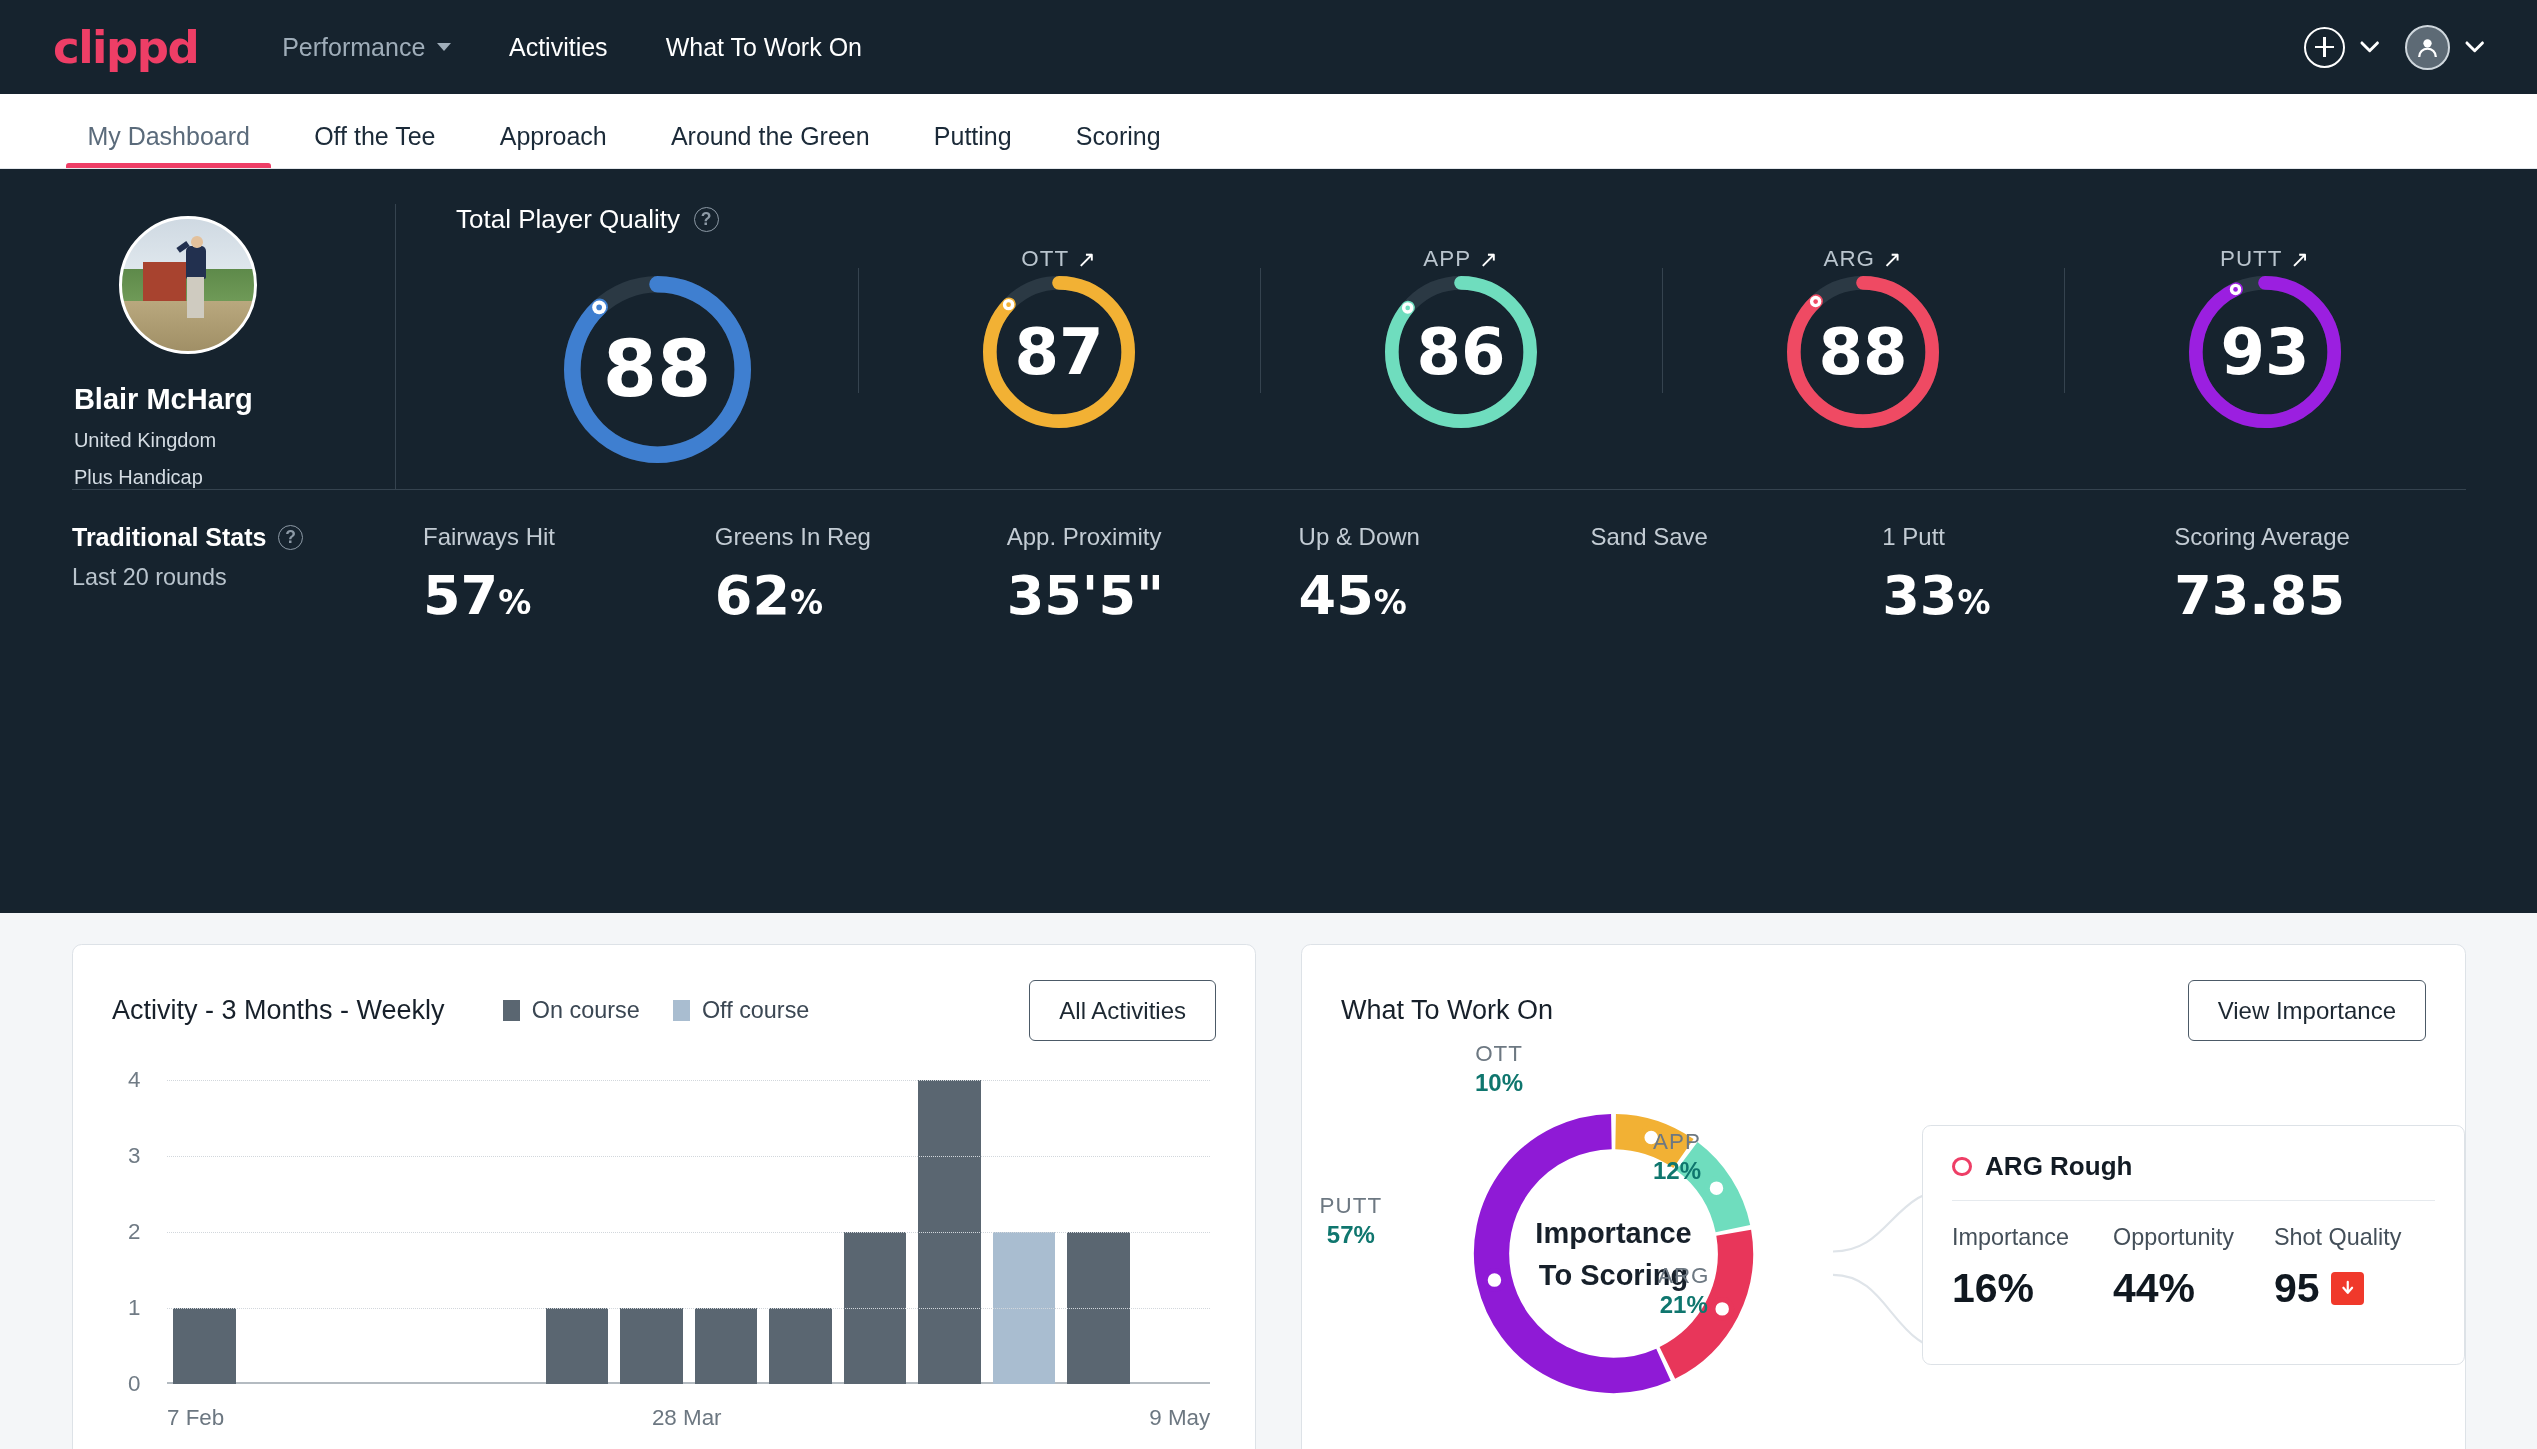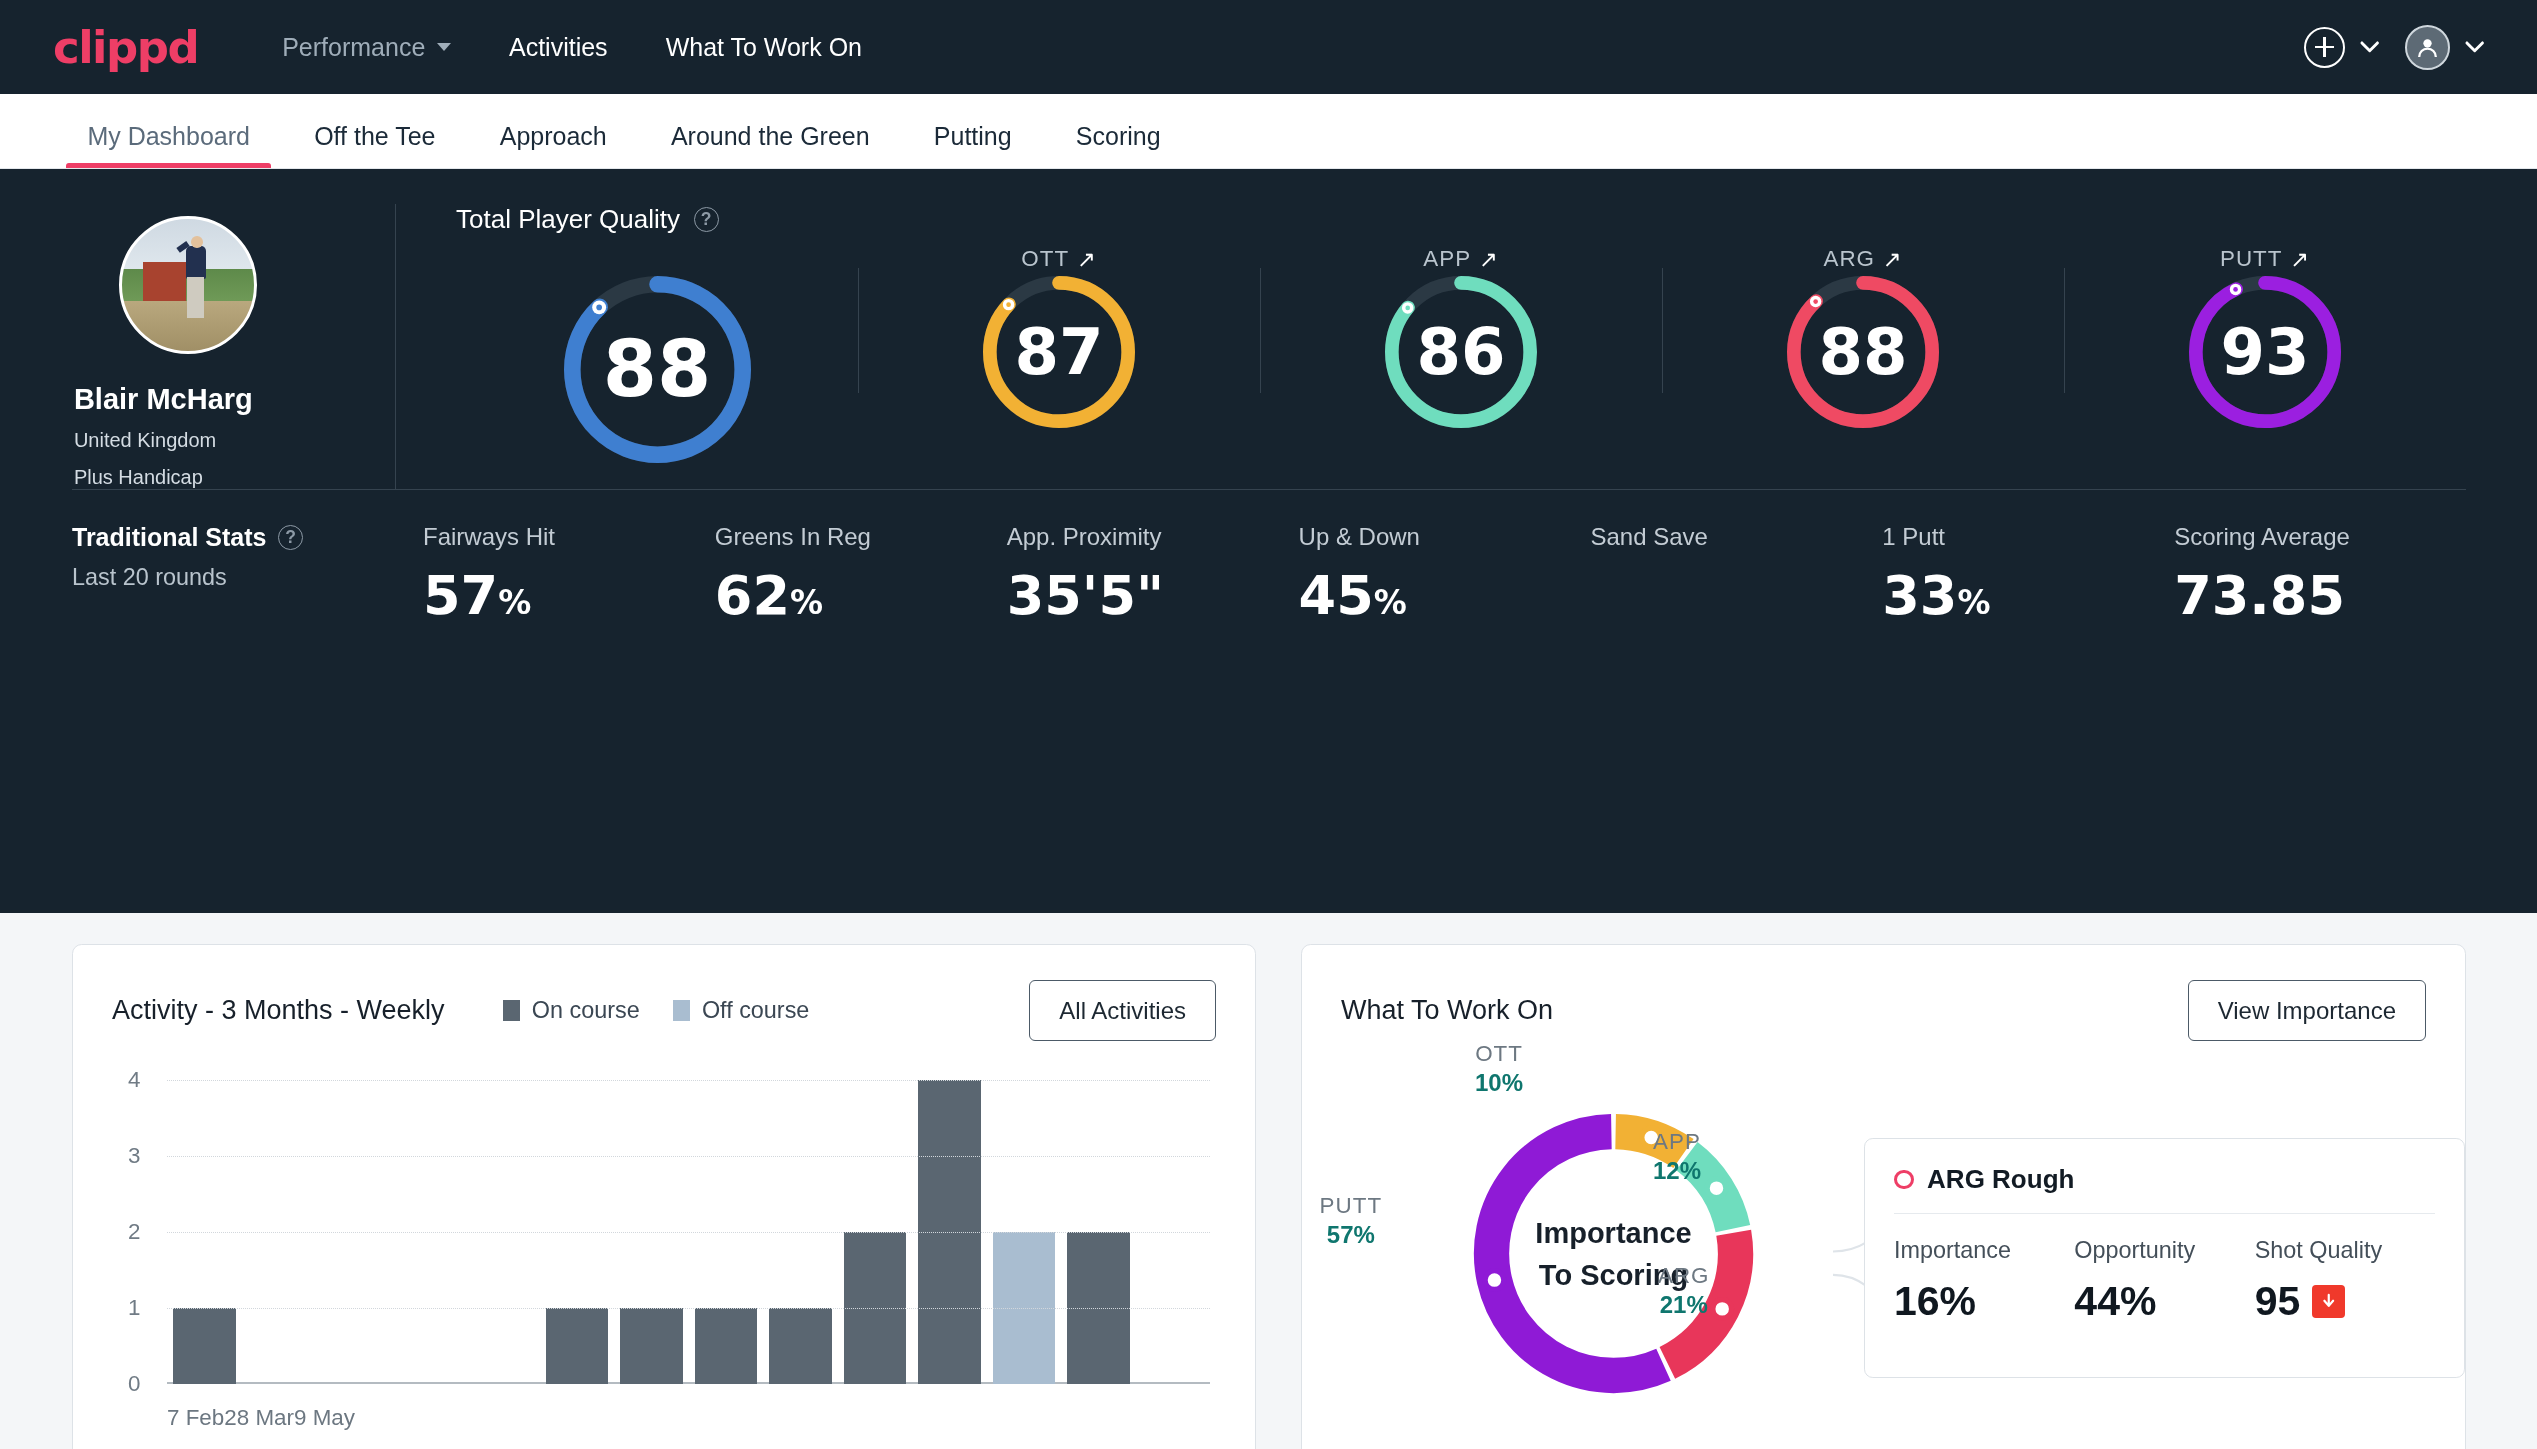--- a/index.html
+++ b/index.html
@@ -94,33 +94,33 @@
   .chart { position: relative; margin: 25px 39px 0 39px; height: 382px; }
   .plot { position: absolute; left: 55px; right: 5.8px; top: 13.6px; bottom: 64px; }
   .gridline { position: absolute; left: 0; right: 0; height: 0; border-top: 1.9px dotted #d2d7dc; }
   .axis-base { position: absolute; left: 0; right: 0; bottom: 0; height: 1.9px; background: #b4bbc1; }
   .ytick { position: absolute; left: 0; transform: translateY(-50%); font-size: 22.4px; color: #707b85; }
   .bars { position: absolute; inset: 0; display: flex; align-items: flex-end; }
   .bar-slot { flex: 1; display:flex; justify-content:center; align-items:flex-end; height:100%; }
   .bar { width: 84%; }
   .bar.on { background: #5a6671; }
   .bar.off { background: #a9bdd0; }
-  .xlabels { position: absolute; left: 55px; right: 5.8px; bottom: 17.5px; display: flex; justify-content: flex-start; }
+  .xlabels { position: absolute; left: 55px; right: 5.8px; bottom: 17.5px; display: flex; justify-content: space-between; }
   .xlabel { font-size: 22.4px; color: #6c7781; }
 
   
   .wtwo-body { display: flex; padding: 5.8px 39px 0 39px; height: 419px; position: relative; }
   .donut-area { width: 545px; position: relative; display:flex; align-items:center; justify-content:center; }
   .donut-center { position: absolute; text-align: center; font-size: 29px; font-weight: bold; color: #17202a; line-height: 1.45; }
   .seg-label { position: absolute; text-align: center; }
   .seg-label .k { font-size: 22.4px; color: #6d7882; letter-spacing: 1px; }
   .seg-label .v { font-size: 24px; font-weight: bold; color: #0f766e; margin-top: 2px; }
 
   .detail {
-    position: absolute; right: 0; top: 97px; width: 601px; height: 240px;
+    position: absolute; right: 0; top: 84px; width: 543px; height: 240px;
     border: 1px solid #dde2e7; border-radius: 8.8px; background: #fff; padding: 25px 29px;
   }
   .detail-head { display:flex; align-items:center; gap: 13.6px; padding-bottom: 17.5px; border-bottom: 1px solid #e6eaee; }
   .ring-mini { width: 19.5px; height: 19.5px; border-radius: 50%; border: 3.9px solid #ee3e66; }
   .detail-title { font-size: 26px; font-weight: bold; color: #121b24; }
   .detail-cols { display: flex; margin-top: 23.4px; }
   .dcol { flex: 1; }
   .dcol .lbl { font-size: 23.4px; color: #444f59; }
   .dcol .val { margin-top: 13.6px; font-size: 41px; font-weight: bold; color: #101820; display:flex; align-items:center; gap: 11.7px; }
   .down-badge { width: 33px; height: 33px; background:#f0392b; border-radius: 3.9px; display:flex;align-items:center;justify-content:center; }

